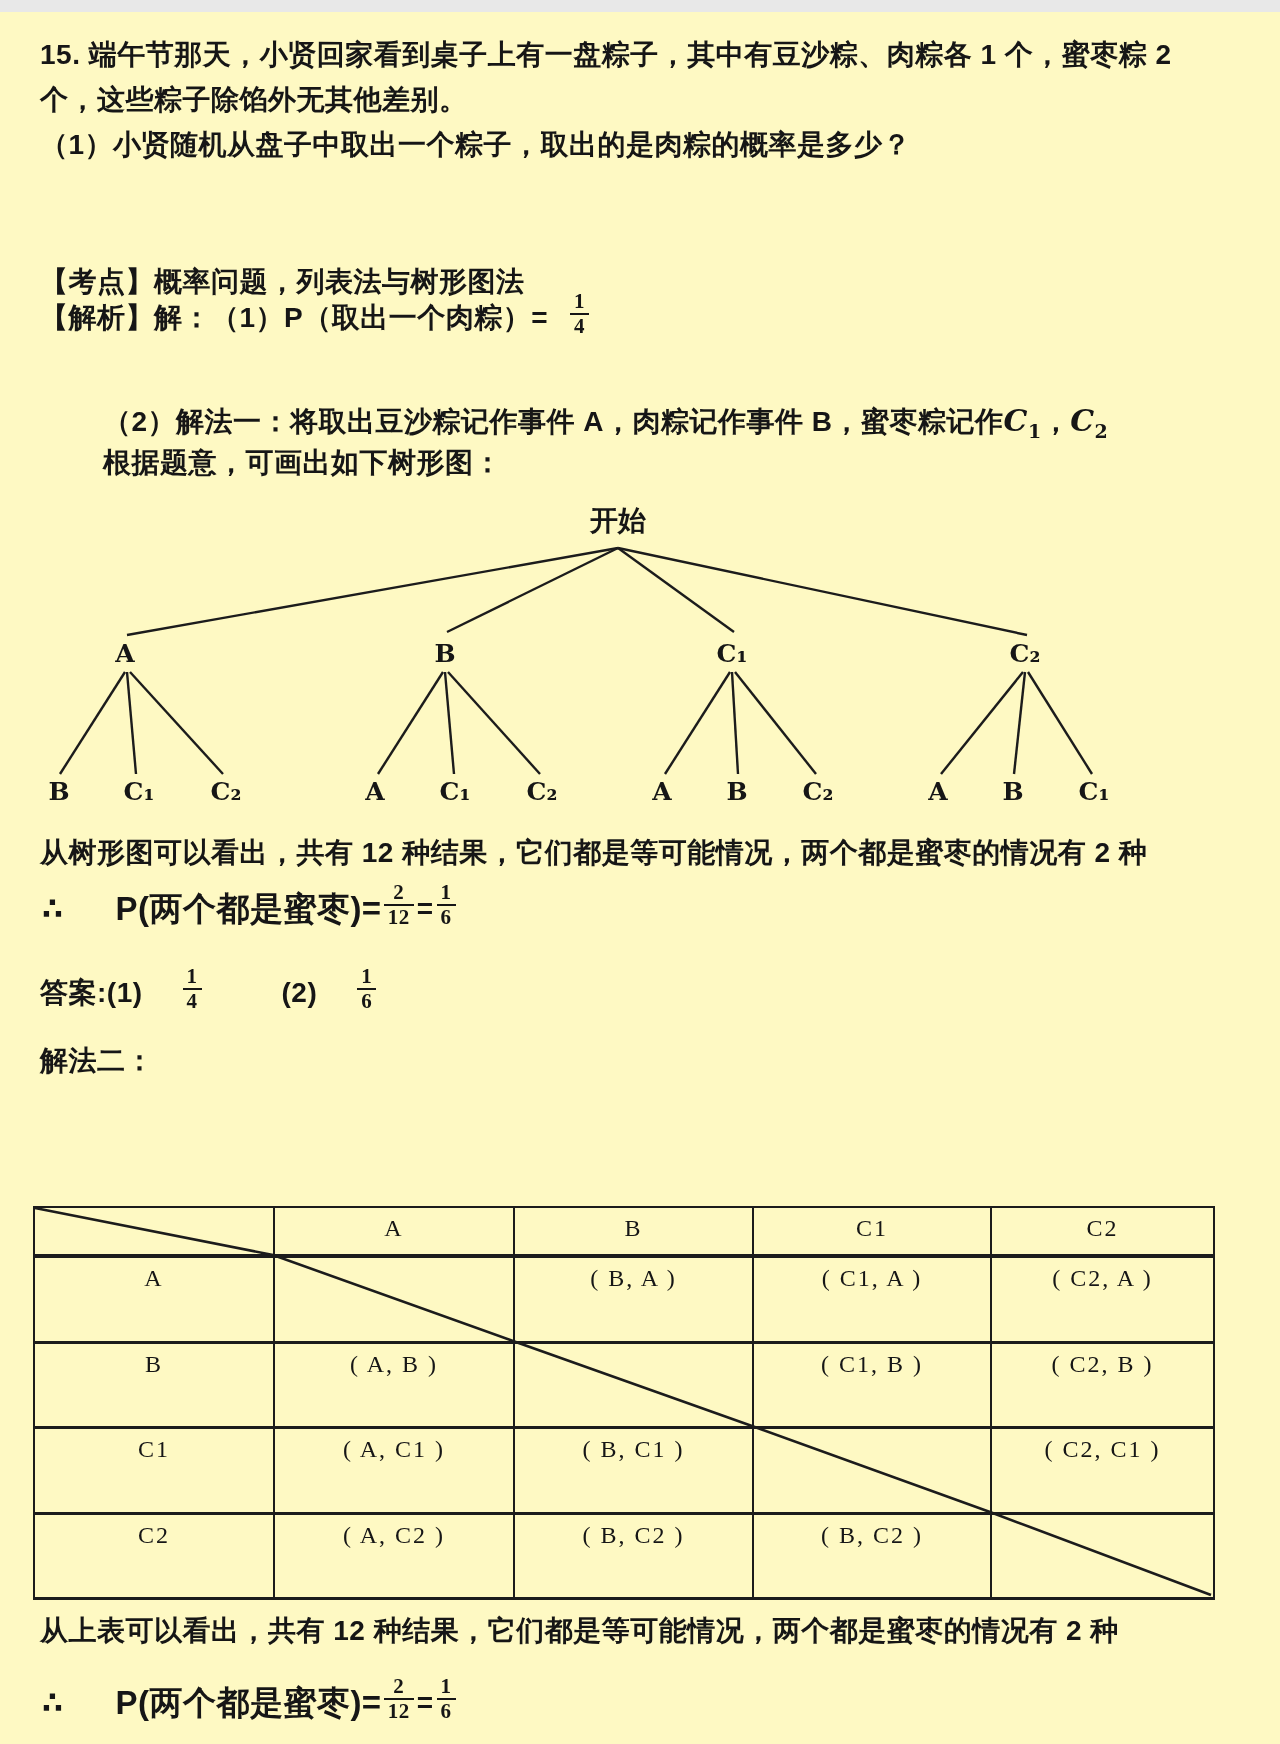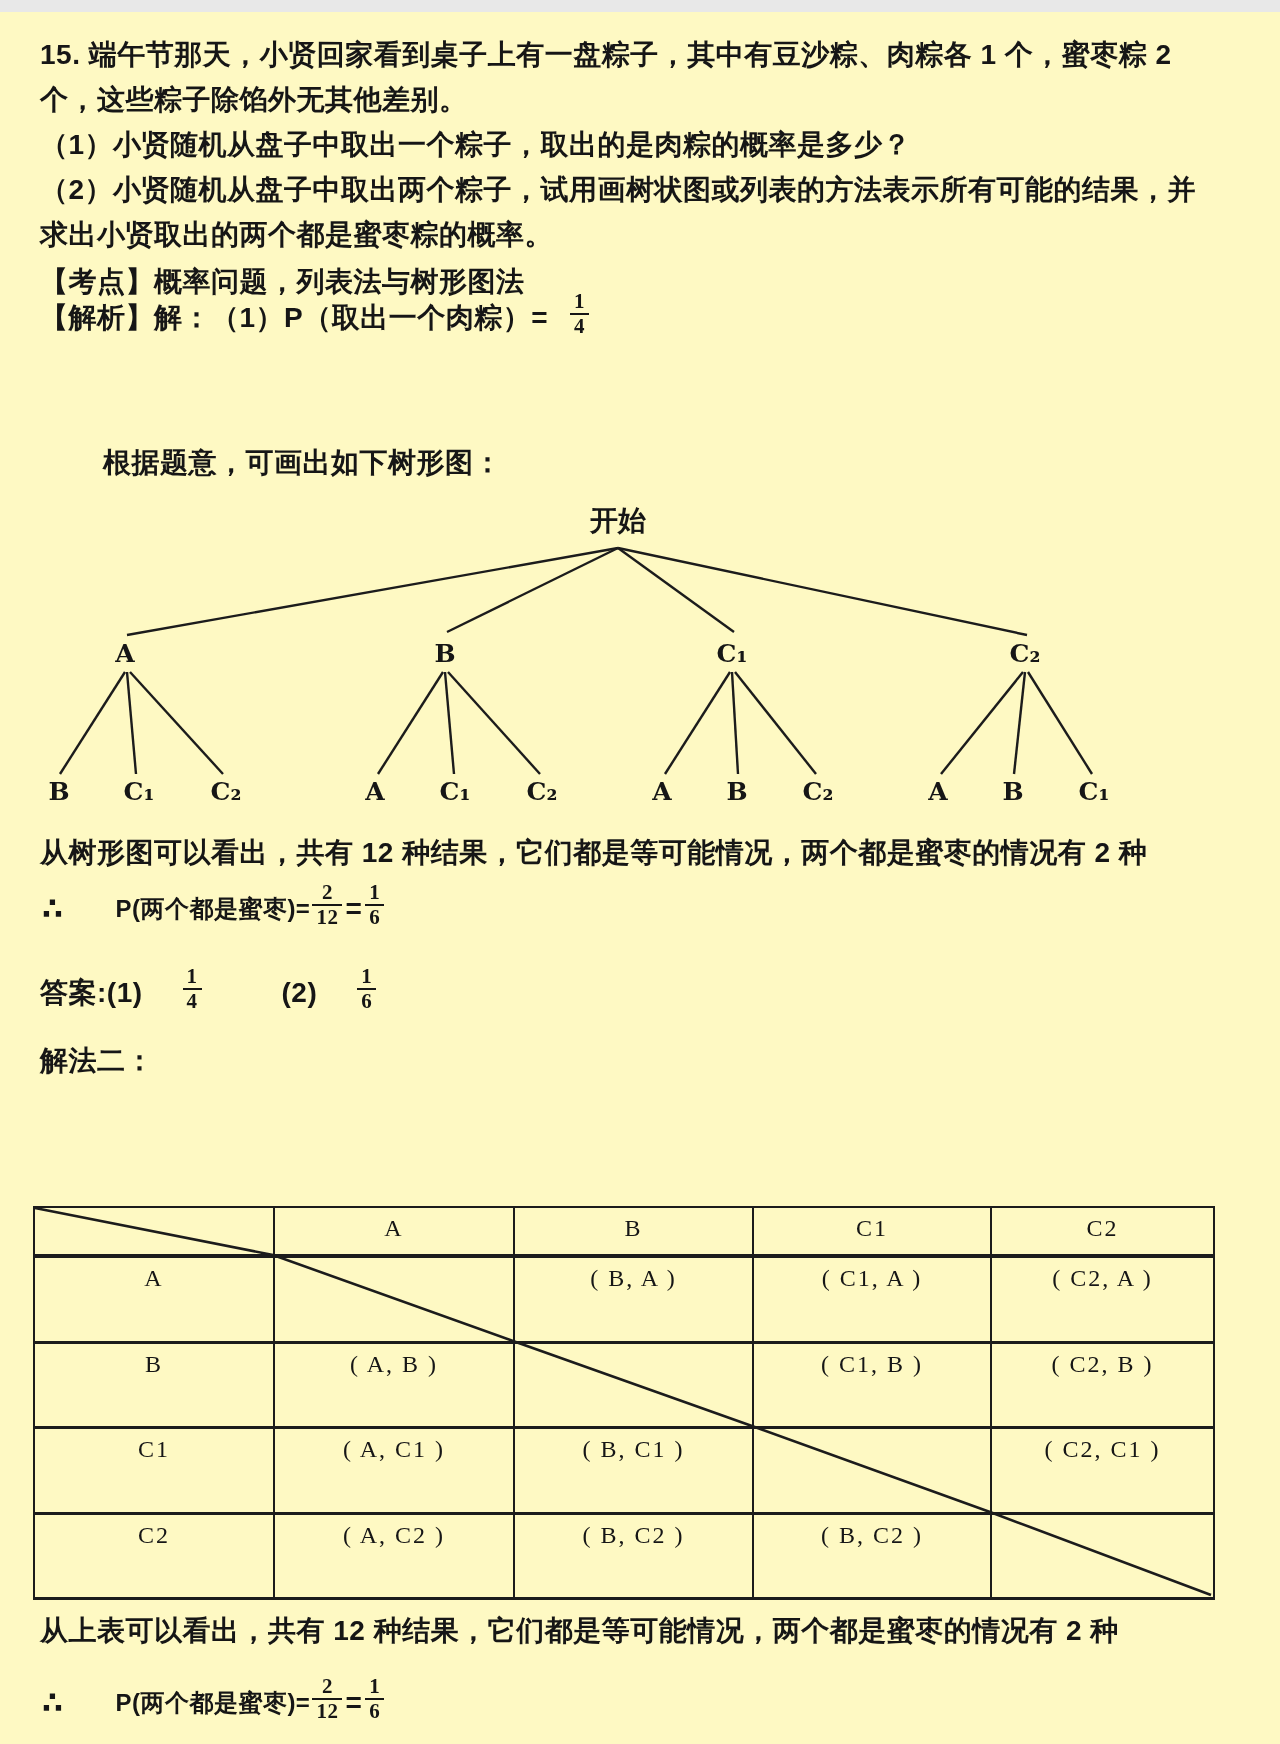--- a/index.html
+++ b/index.html
@@ -38,21 +38,21 @@
   }
   .frac .num,.frac .den{
     display:block;
     font-size:21px;
     line-height:23px;
     padding:0 4px;
   }
   .frac .den{border-top:2.5px solid #161616;}
   .formula-row{display:flex;align-items:center;}
   .therefore-sym{font-size:30px;font-weight:700;margin-right:52px;}
-  .p-expr{font-size:24px;font-weight:600;}
+  .p-expr{font-size:33px;font-weight:600;}
   .eq-sign{font-weight:700;margin:0 1px;}
   
   .tree-svg{position:absolute;left:30px;top:492px;}
   .tree-svg text{
     font-family:"DejaVu Serif","Liberation Serif",serif;
     font-weight:600;
     fill:#161616;
   }
   .tree-svg .root-label{
     font-family:"Liberation Sans","DejaVu Sans",sans-serif;
@@ -87,33 +87,35 @@
   .diag-svg{position:absolute;left:0;top:0;pointer-events:none;}
 </style>
 </head>
 <body>
 
 <div class="page">
 
   <div class="tblock" style="left:40px;top:20px;width:1170px;">
     <div>15. 端午节那天，小贤回家看到桌子上有一盘粽子，其中有豆沙粽、肉粽各 1 个，蜜枣粽 2 个，这些粽子除馅外无其他差别。</div>
     <div>（1）小贤随机从盘子中取出一个粽子，取出的是肉粽的概率是多少？</div>
-    <div>（2）小贤随机从盘子中取出两个粽子，试用画树状图或列表的方法表示所有可能的结果，并求出小贤取出的两个都是蜜枣粽的概率。</div>
   </div>
 
   <div class="tblock" style="left:40px;top:247px;">【考点】概率问题，列表法与树形图法</div>
 
   <div class="tblock formula-row" style="left:40px;top:276px;height:58px;gap:20px;">
     <span>【解析】解：（1）P（取出一个肉粽）=</span>
     <span class="frac">
       <span class="num">1</span>
       <span class="den">4</span>
     </span>
   </div>
 
+  <div class="tblock" style="left:103px;top:386px;width:1100px;">
+    <span>（2）解法一：将取出豆沙粽记作事件 A，肉粽记作事件 B，蜜枣粽记作</span><span class="mvar"><span>C</span><sub>1</sub></span><span>，</span><span class="mvar"><span>C</span><sub>2</sub></span>
+  </div>
   <div class="tblock" style="left:103px;top:428px;">根据题意，可画出如下树形图：</div>
 
   <svg class="tree-svg" width="1120" height="302" viewBox="0 0 1120 302">
 
     <text class="root-label" x="588" y="26" text-anchor="middle">开始</text>
 
     <line x1="588" y1="44" x2="97" y2="131"></line>
     <line x1="588" y1="44" x2="417" y2="128"></line>
     <line x1="588" y1="44" x2="704" y2="128"></line>
     <line x1="588" y1="44" x2="997" y2="131"></line>

